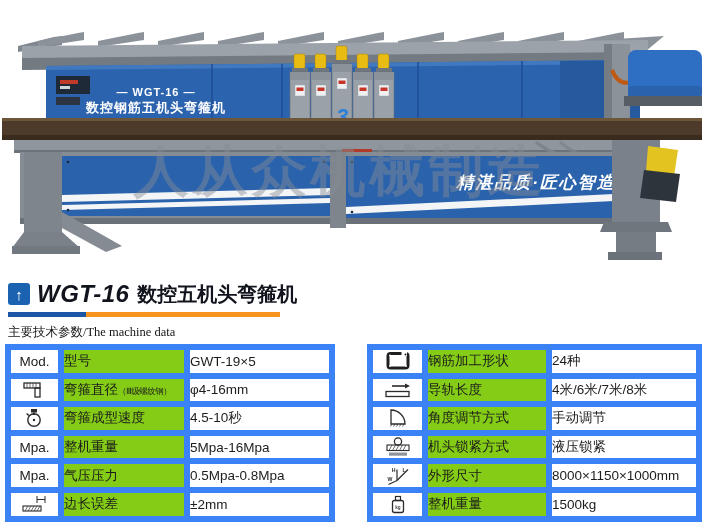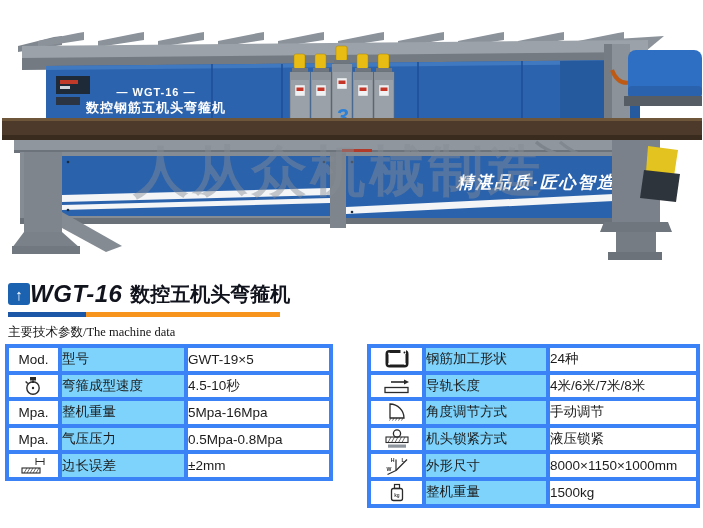--- a/index.html
+++ b/index.html
@@ -10,39 +10,39 @@
   svg{font-family:"Liberation Sans",sans-serif;}
   .photo{position:absolute;top:0;left:0;width:703px;height:276px;}
   
   .header-block{position:absolute;left:8px;top:280px;}
   .header-row{display:flex;align-items:center;}
   .arrow-badge{
     width:22px;height:22px;background:#1b62b0;border-radius:3px;color:#fff;
     font-weight:bold;font-size:15px;display:flex;align-items:center;justify-content:center;
     flex:0 0 auto;
   }
-  .model-name{font-size:24px;font-weight:bold;font-style:italic;color:#12141d;letter-spacing:.5px;}
+  .model-name{font-size:24px;font-weight:bold;font-style:italic;color:#12141d;margin-left:7px;letter-spacing:.5px;}
   .title-cn{font-size:20px;font-weight:bold;color:#12141d;margin-left:8px;text-align:right;}
   .underline{display:flex;height:5px;width:272px;margin-top:4px;}
   .underline .seg-blue{width:78px;height:100%;}
   .underline .seg-orange{flex:1;height:100%;}
   .subtitle{margin-top:7px;font-size:12.5px;color:#141414;font-family:Liberation Serif, serif;}
   
   table.spec{
     border-collapse:collapse;position:absolute;top:344px;background:#fff;
     border:2px solid #3a3a3a;table-layout:fixed;
   }
   #table-left{left:5px;width:326px;}
   #table-right{left:367px;width:331px;}
   table.spec td{
-    border:4px solid #3b82f6;height:22.6px;padding:0;
+    border:6px solid #3b82f6;height:22.6px;padding:0;
     font-size:13.5px;color:#1c1c1c;overflow:hidden;white-space:nowrap;
   }
   td.icon-cell{text-align:center;vertical-align:middle;font-size:14px;color:#222;}
-  td.label-cell{background:#7dd3fc;padding-left:9px;}
+  td.label-cell{background:#84cc16;padding-left:9px;}
   td.value-cell{padding-left:10px;font-size:14px;color:#161616;}
   .sublabel{font-size:8.5px;letter-spacing:-.5px;}
   .cell-icon{display:block;margin:0 auto;width:28px;height:22px;}
   .hidden-defs{position:absolute;width:0;height:0;overflow:hidden;}
 </style>
 </head>
 <body>
 
 <svg class="hidden-defs" aria-hidden="true">
   <defs>
@@ -289,20 +289,29 @@
     </colgroup>
   <tbody>
   <tr>
     <td class="icon-cell">Mod.</td>
     <td class="label-cell"><span>型号</span></td>
     <td class="value-cell">GWT-19×5</td>
   </tr>
   <tr>
     <td class="icon-cell">
           <svg class="cell-icon" viewBox="0 0 26 22">
+            <use href="#icon-diameter"></use>
+          </svg>
+        </td>
+    <td class="label-cell"><span>弯箍直径</span><span class="sublabel">（Ⅲ级螺纹钢）</span></td>
+    <td class="value-cell">φ4-16mm</td>
+  </tr>
+  <tr>
+    <td class="icon-cell">
+          <svg class="cell-icon" viewBox="0 0 26 22">
             <use href="#icon-stopwatch"></use>
           </svg>
         </td>
     <td class="label-cell"><span>弯箍成型速度</span></td>
     <td class="value-cell">4.5-10秒</td>
   </tr>
   <tr>
     <td class="icon-cell">Mpa.</td>
     <td class="label-cell"><span>整机重量</span></td>
     <td class="value-cell">5Mpa-16Mpa</td>

